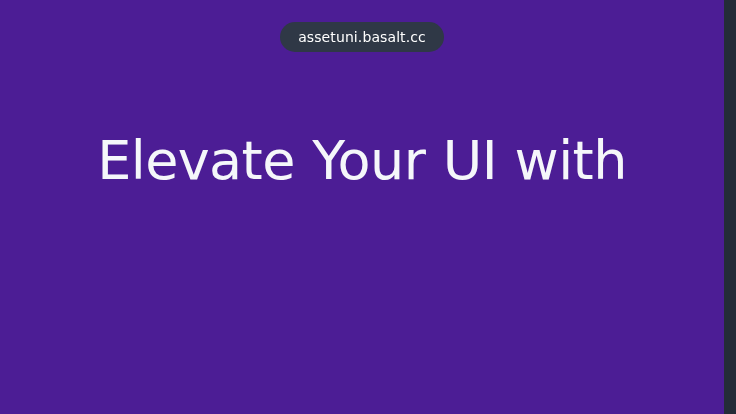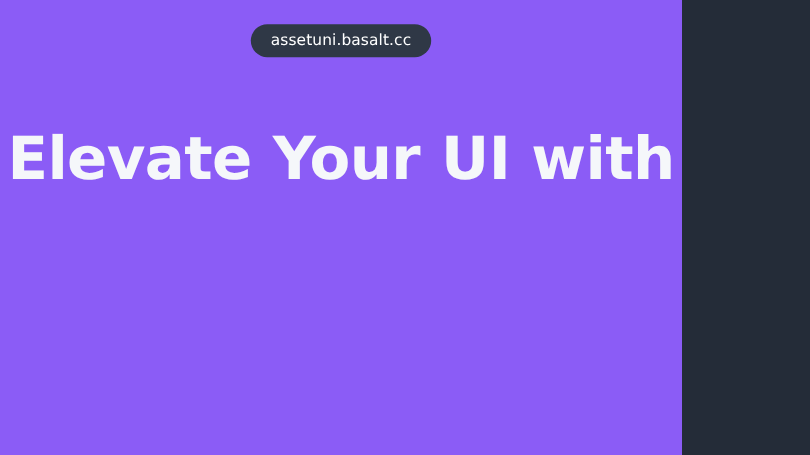--- a/index.html
+++ b/index.html
@@ -12,23 +12,23 @@
     width: 736px;
     height: 414px;
     overflow: hidden;
     background: #242c38;
     font-family: "DejaVu Sans", "Liberation Sans", sans-serif;
     -webkit-font-smoothing: antialiased;
   }
 
   .page {
     position: relative;
-    width: 620px;
+    width: 724px;
     height: 414px;
-    background: #8b5cf6;
+    background: #4c1d95;
     box-sizing: border-box;
     overflow: hidden;
   }
 
   
   .badge-row {
     position: absolute;
     top: 22px;
     left: 0;
     width: 100%;
@@ -58,26 +58,26 @@
     position: absolute;
     top: 118px;
     left: 0;
     width: 100%;
     display: flex;
     flex-direction: column;
     align-items: center;
   }
 
   .hero-title {
-    margin: 0;
+    margin: 16px;
     width: 640px;
     text-align: center;
     color: #f5f7fa;
     font-size: 54px;
-    font-weight: 700;
+    font-weight: 400;
     line-height: 54px;
     letter-spacing: -0.6px;
     word-spacing: 1px;
   }
 
   .hero-line {
     display: block;
     white-space: nowrap;
   }
 </style>

